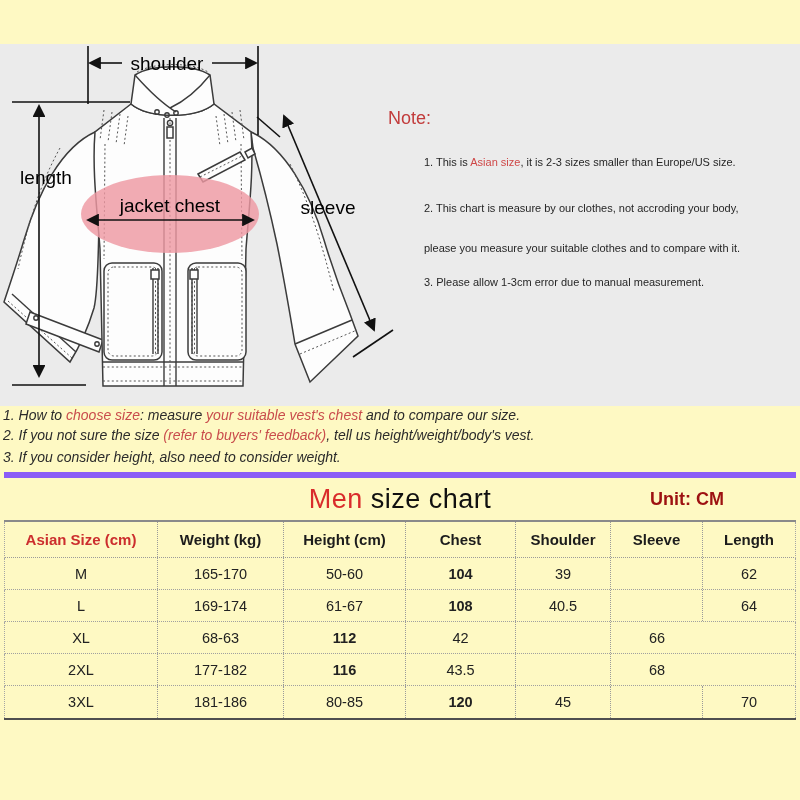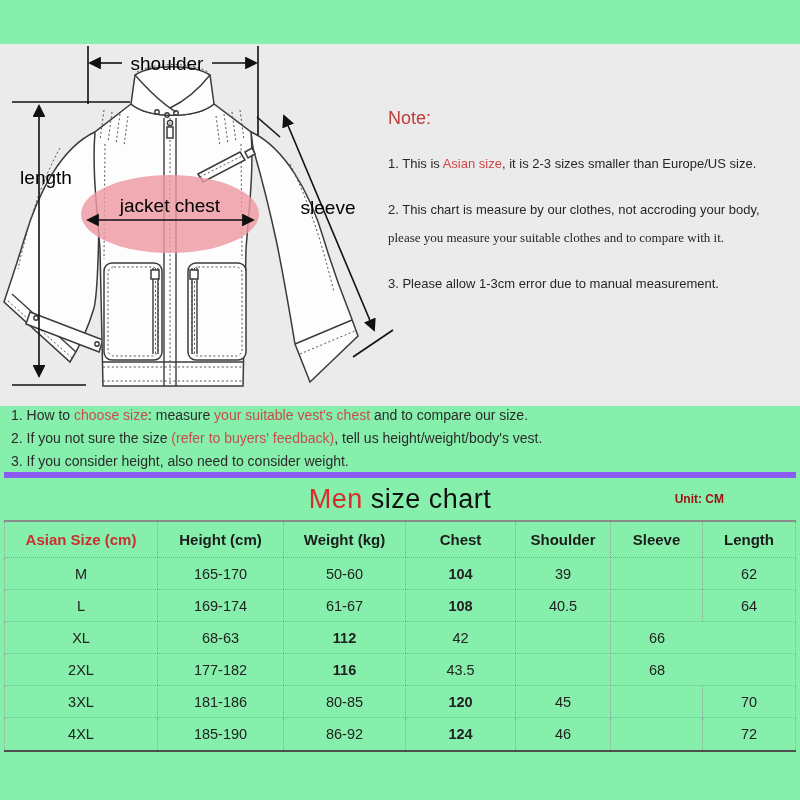--- a/index.html
+++ b/index.html
@@ -1,42 +1,42 @@
 <!DOCTYPE html>
 <html><head>
 <meta charset="utf-8">
 <style>
   html,body{margin:0;padding:0;background:#fff;}
-  #page{position:relative;width:800px;height:800px;background:#86efac;overflow:hidden;
+  #page{position:relative;width:800px;height:800px;background:#fef9c3;overflow:hidden;
         font-family:"Liberation Sans",sans-serif;color:#222;}
   .panel{position:absolute;left:0;top:44px;width:800px;height:362px;background:#ebebeb;}
   #jacket-svg{position:absolute;left:0;top:44px;}
 
   
-  .note-line{position:absolute;font-size:13px;color:#262626;white-space:nowrap;}
+  .note-line{position:absolute;font-size:11px;color:#262626;white-space:nowrap;margin-left:36px;}
   .note-head{position:absolute;font-size:18px;color:#c23b3b;}
   .red-soft{color:#cf4747;}
 
   
   #tips{position:absolute;left:3px;top:405px;font-size:14px;color:#2b2b2b;}
-  #tips p{margin:8px;line-height:15px;white-space:nowrap;}
+  #tips p{margin:0;line-height:15px;white-space:nowrap;font-style:italic;}
   #tips .t1{margin-top:3px;}
   #tips .t2{margin-top:5px;}
   #tips .t3{margin-top:7px;}
   .red-tip{color:#c94c4c;}
 
   
   #sizetable{position:absolute;left:4px;top:472px;width:792px;box-sizing:border-box;
              border-top:6px solid #8b5cf6;border-bottom:2px solid #4f4f4f;}
   .title-row{position:relative;height:42px;display:flex;align-items:center;justify-content:center;
              border-bottom:2px solid #8a8a8a;}
   .t-title{font-size:27px;color:#101010;letter-spacing:0.5px;}
   .t-title .red-title{color:#d92b2b;}
   .t-unit{position:absolute;right:72px;top:50%;transform:translateY(-50%);
-          font-weight:bold;font-size:12px;color:#9d1111;text-align:right;}
+          font-weight:bold;font-size:18px;color:#9d1111;text-align:right;}
   .grid{display:grid;grid-template-columns:153px 126px 122px 110px 95px 92px 1fr;
         box-sizing:border-box;border-left:1px dotted #a5a5a5;border-right:1px dotted #a5a5a5;}
   .grid>div{display:flex;align-items:center;justify-content:center;
             border-right:1px dotted #9a9a9a;font-size:14.5px;color:#222;overflow:hidden;}
   .grid>div:last-child{border-right:none;}
   .header-row{height:36px;border-bottom:1px dotted #9a9a9a;}
   .header-row>div{font-size:15px;color:#1c1c1c;font-weight:bold;}
   .header-row .red-head{color:#cc2e2e;}
   .data-row{height:32px;border-bottom:1px dotted #a0a0a0;}
   .data-row:last-child{border-bottom:none;}
@@ -139,39 +139,39 @@
     <text class="mlabel" x="46" y="140" text-anchor="middle">length</text>
     <text class="mlabel" x="170" y="168" text-anchor="middle">jacket chest</text>
     <text class="mlabel" x="328" y="170" text-anchor="middle">sleeve</text>
   </svg>
 
   <div class="note-head" style="left:388px;top:108px;">Note:</div>
   <div class="note-line" style="left:388px;top:156px;">
     <span>1. This is </span><span class="red-soft">Asian size</span><span>, it is 2-3 sizes smaller than Europe/US size.</span>
   </div>
   <div class="note-line" style="left:388px;top:202px;">2. This chart is measure by our clothes, not accroding your body,</div>
-  <div class="note-line" style="left:388px;top:230px;font-family:Liberation Serif, serif;">please you measure your suitable clothes and to compare with it.</div>
+  <div class="note-line" style="left:388px;top:242px;">please you measure your suitable clothes and to compare with it.</div>
   <div class="note-line" style="left:388px;top:276px;text-align:center;">3. Please allow 1-3cm error due to manual measurement.</div>
 
   <div id="tips">
     <p class="t1"><span>1. How to </span><span class="red-tip">choose size</span><span>: measure </span><span class="red-tip">your suitable vest's chest</span><span> and to compare our size.</span></p>
     <p class="t2"><span>2. If you not sure the size </span><span class="red-tip">(refer to buyers' feedback)</span><span>, tell us height/weight/body's vest.</span></p>
     <p class="t3">3. If you consider height, also need to consider weight.</p>
   </div>
 
   <div id="sizetable">
     <div class="title-row">
       <div class="t-title"><span class="red-title">Men</span><span> size chart</span></div>
       <div class="t-unit">Unit: CM</div>
     </div>
 
     <div class="grid header-row">
       <div class="red-head">Asian Size (cm)</div>
+      <div>Weight (kg)</div>
       <div>Height (cm)</div>
-      <div>Weight (kg)</div>
       <div>Chest</div>
       <div>Shoulder</div>
       <div>Sleeve</div>
       <div>Length</div>
     </div>
 
     <div class="grid data-row">
       <div>M</div>
       <div>165-170</div>
       <div>50-60</div>
@@ -207,24 +207,15 @@
     </div>
     <div class="grid data-row">
       <div>3XL</div>
       <div>181-186</div>
       <div>80-85</div>
       <div class="cell-chest">120</div>
       <div>45</div>
       <div></div>
       <div>70</div>
     </div>
-    <div class="grid data-row">
-      <div>4XL</div>
-      <div>185-190</div>
-      <div>86-92</div>
-      <div class="cell-chest">124</div>
-      <div>46</div>
-      <div></div>
-      <div>72</div>
-    </div>
   </div>
 
 </div>
 
 </body></html>

